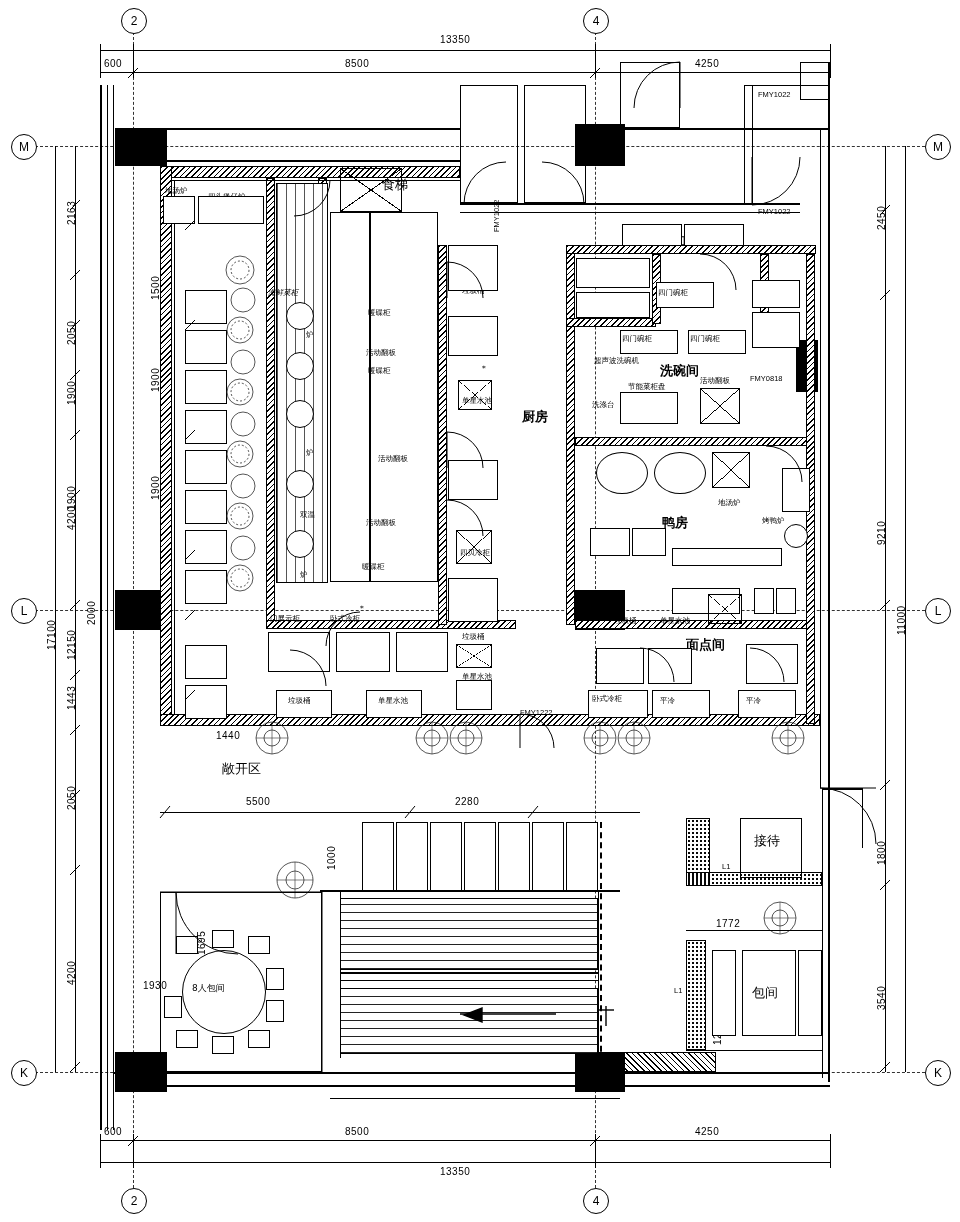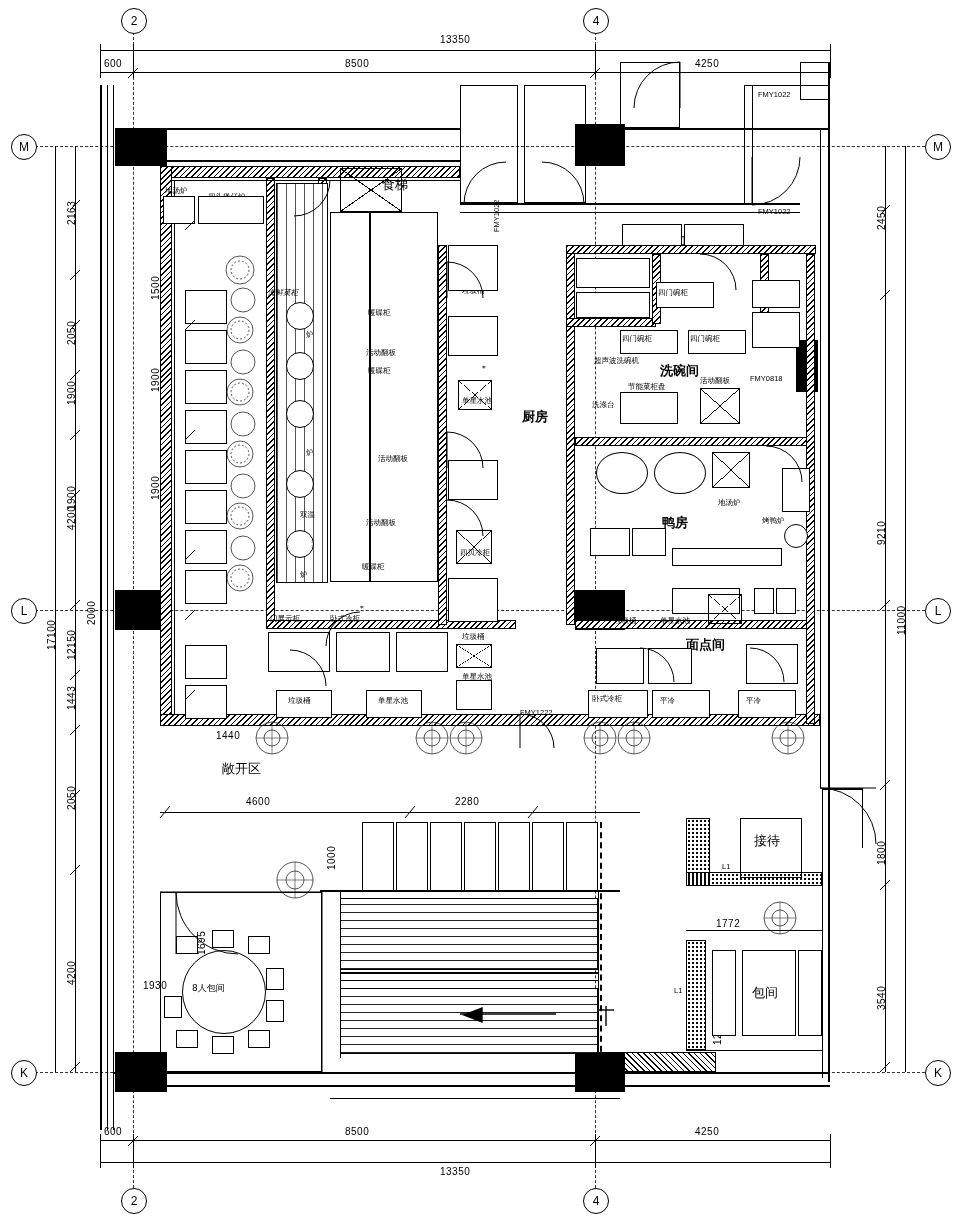--- a/index.html
+++ b/index.html
@@ -426,21 +426,21 @@
         <path d="M700 254 A36 36 0 0 1 736 290"></path>
         <path d="M330 180 A36 36 0 0 1 294 216"></path>
       </g>
     </svg>
   </div>
 
   <div class="rm" style="left:222px;top:760px;">敞开区</div>
   <div class="dimtxt" style="left:216px;top:730px;">1440</div>
 
   <div class="ln h" style="left:160px;top:812px;width:480px;"></div>
-  <div class="dimtxt" style="left:246px;top:796px;">4600</div>
+  <div class="dimtxt" style="left:246px;top:796px;">5500</div>
   <div class="dimtxt" style="left:455px;top:796px;">2280</div>
   <div class="dimtxt vert" style="left:326px;top:870px;">1000</div>
   <div class="dimtxt vert" style="left:196px;top:955px;">1695</div>
   <div class="dimtxt" style="left:143px;top:980px;">1930</div>
   <div class="dimtxt" style="left:716px;top:918px;">1772</div>
   <div class="dimtxt vert" style="left:712px;top:1045px;">1255</div>
   <div class="dimtxt vert" style="left:150px;top:300px;">1500</div>
   <div class="dimtxt vert" style="left:150px;top:392px;">1900</div>
   <div class="dimtxt vert" style="left:150px;top:500px;">1900</div>
 

